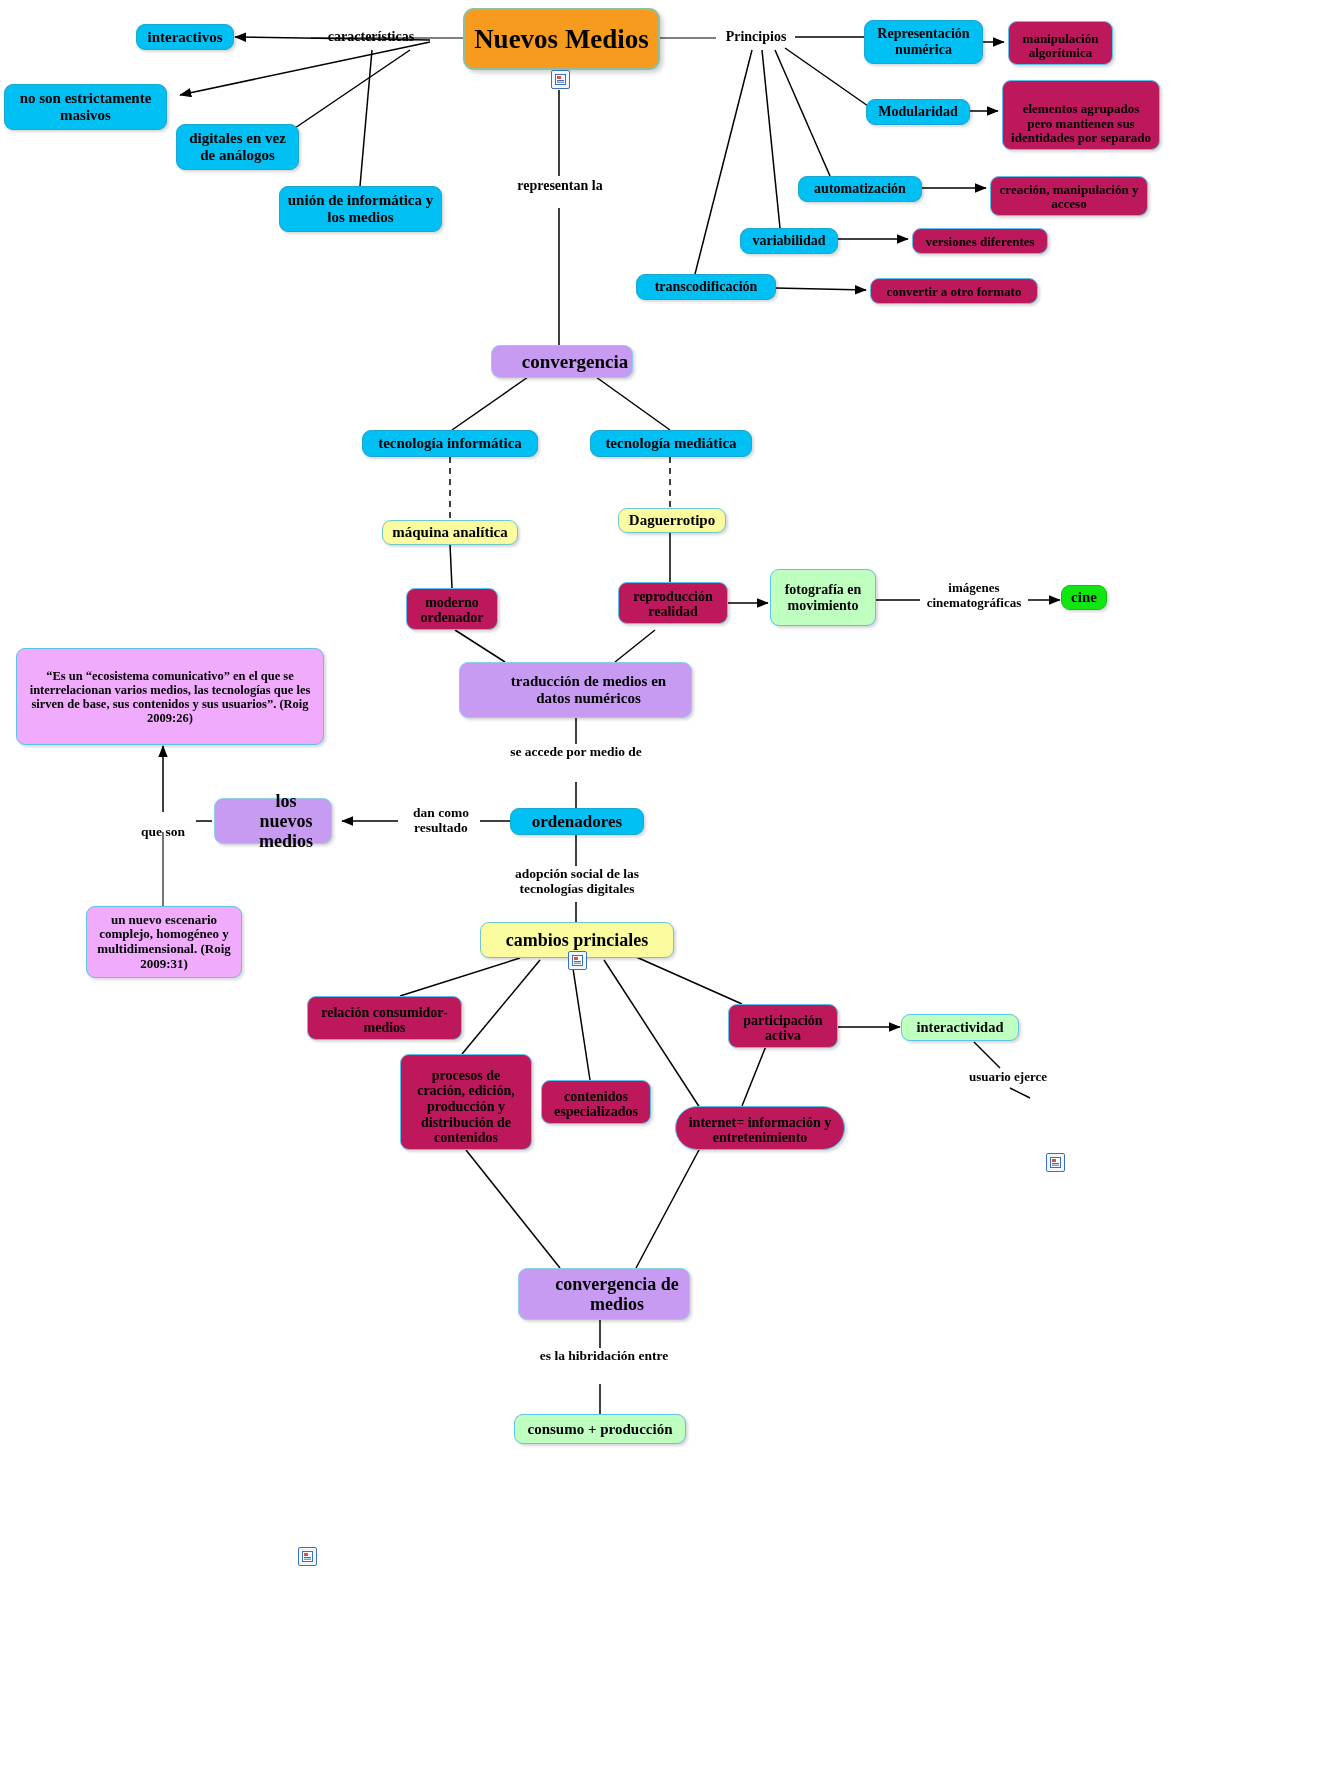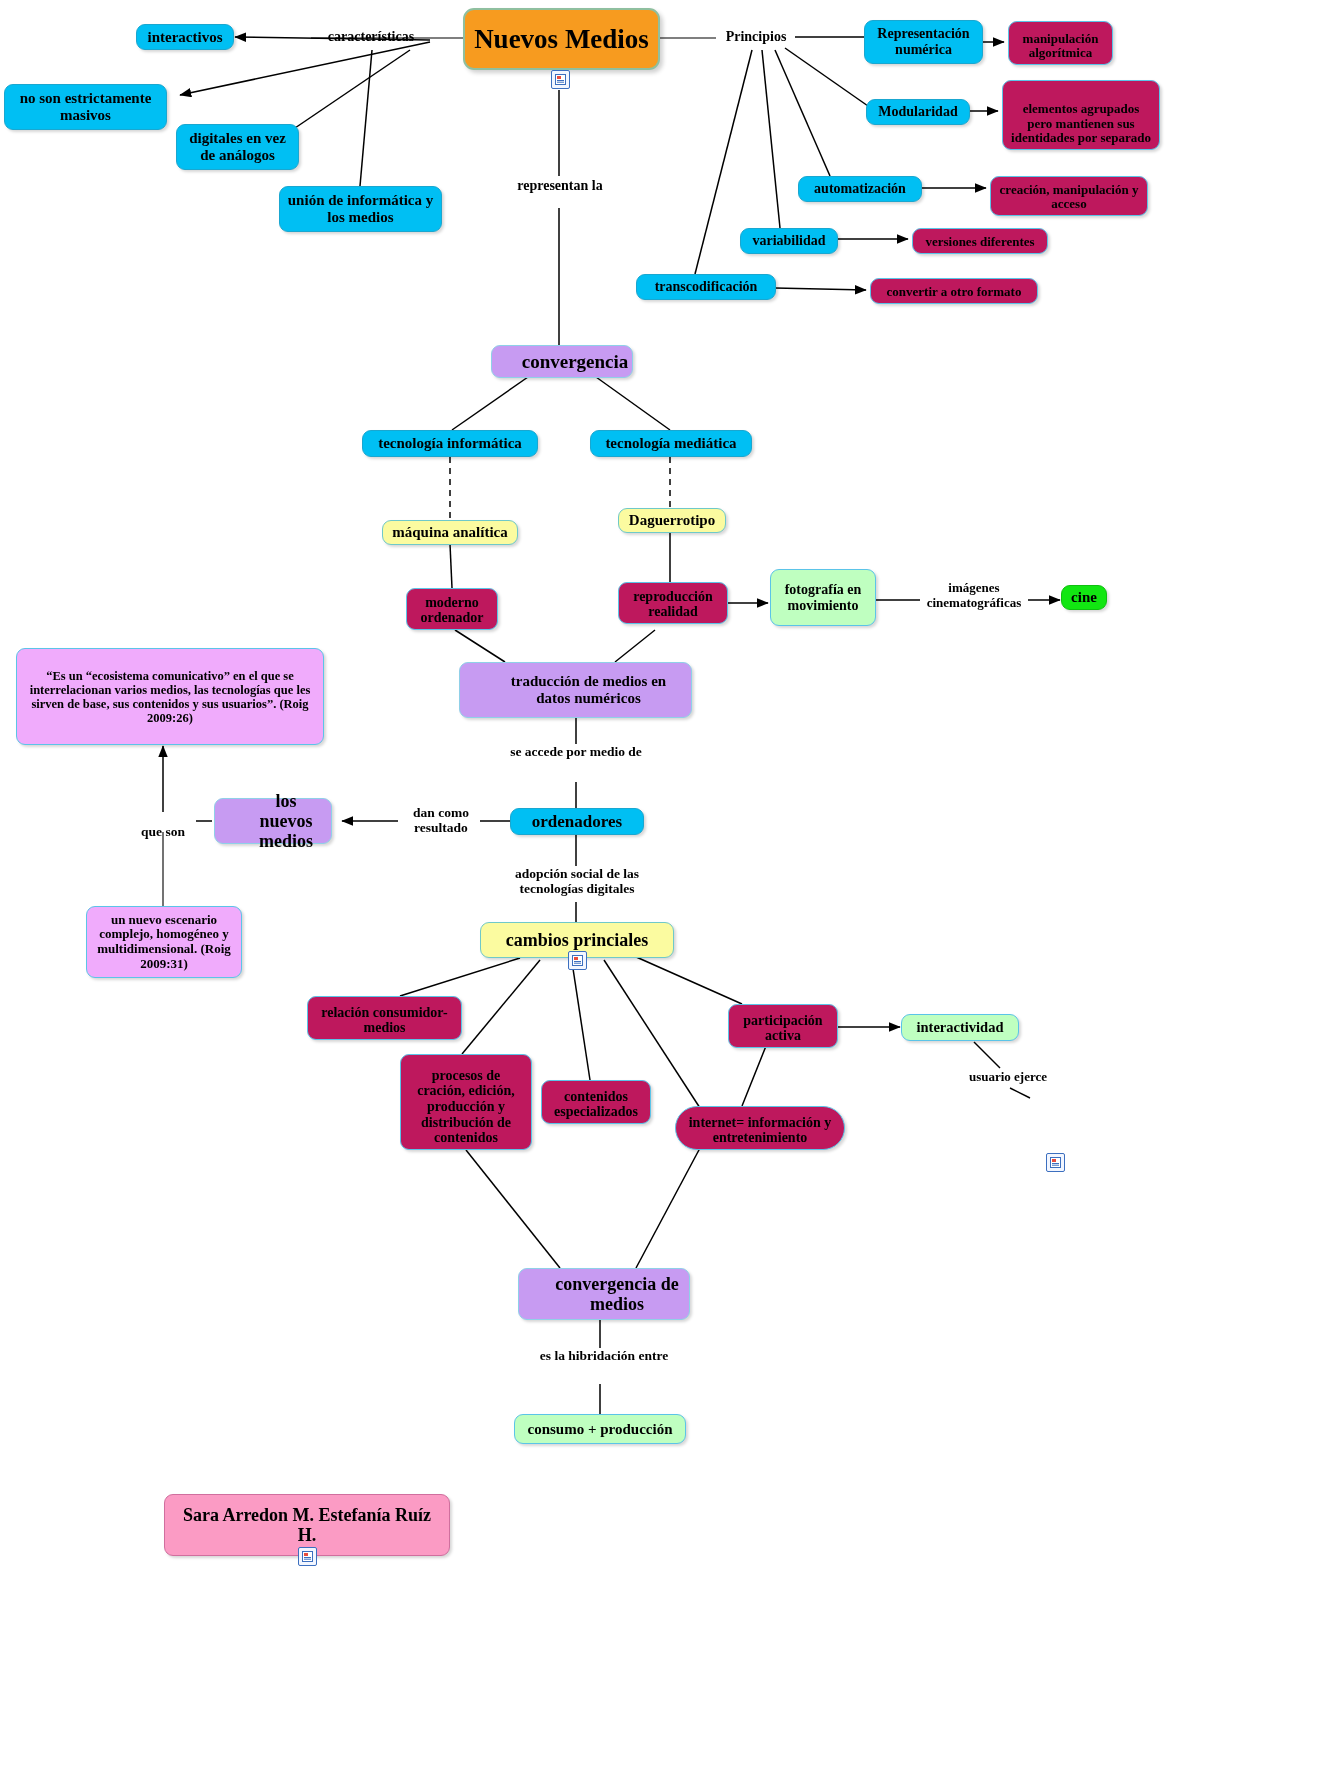--- a/index.html
+++ b/index.html
@@ -333,23 +333,20 @@
   <div class="node purple" style="left:518px;top:1268px;width:172px;height:52px;font-size:18px;">
     <span>convergencia de medios</span>
   </div>
   <div class="lbl" style="left:534px;top:1348px;width:140px;font-size:13.5px;">
     <span>es la hibridación entre</span>
   </div>
   <div class="node ltgreen" style="left:514px;top:1414px;width:172px;height:30px;font-size:15px;">
     <span>consumo + producción</span>
   </div>
 
-  <div class="node pink" style="left:164px;top:1494px;width:286px;height:62px;font-size:18px;">
-    <span>Sara Arredon M. Estefanía Ruíz H.</span>
-  </div>
   <div class="docicon" style="left:298px;top:1547px;">
     <svg width="11" height="11" viewBox="0 0 11 11">
         <rect x="0.5" y="0.5" width="10" height="10" fill="#fff" stroke="#3C6FBF"></rect>
         <rect x="2" y="2" width="4" height="3" fill="#E84C3D"></rect>
         <line x1="2" y1="6.5" x2="9" y2="6.5" stroke="#3C6FBF"></line>
         <line x1="2" y1="8.2" x2="9" y2="8.2" stroke="#3C6FBF"></line>
       </svg>
   </div>
 
 </div>

